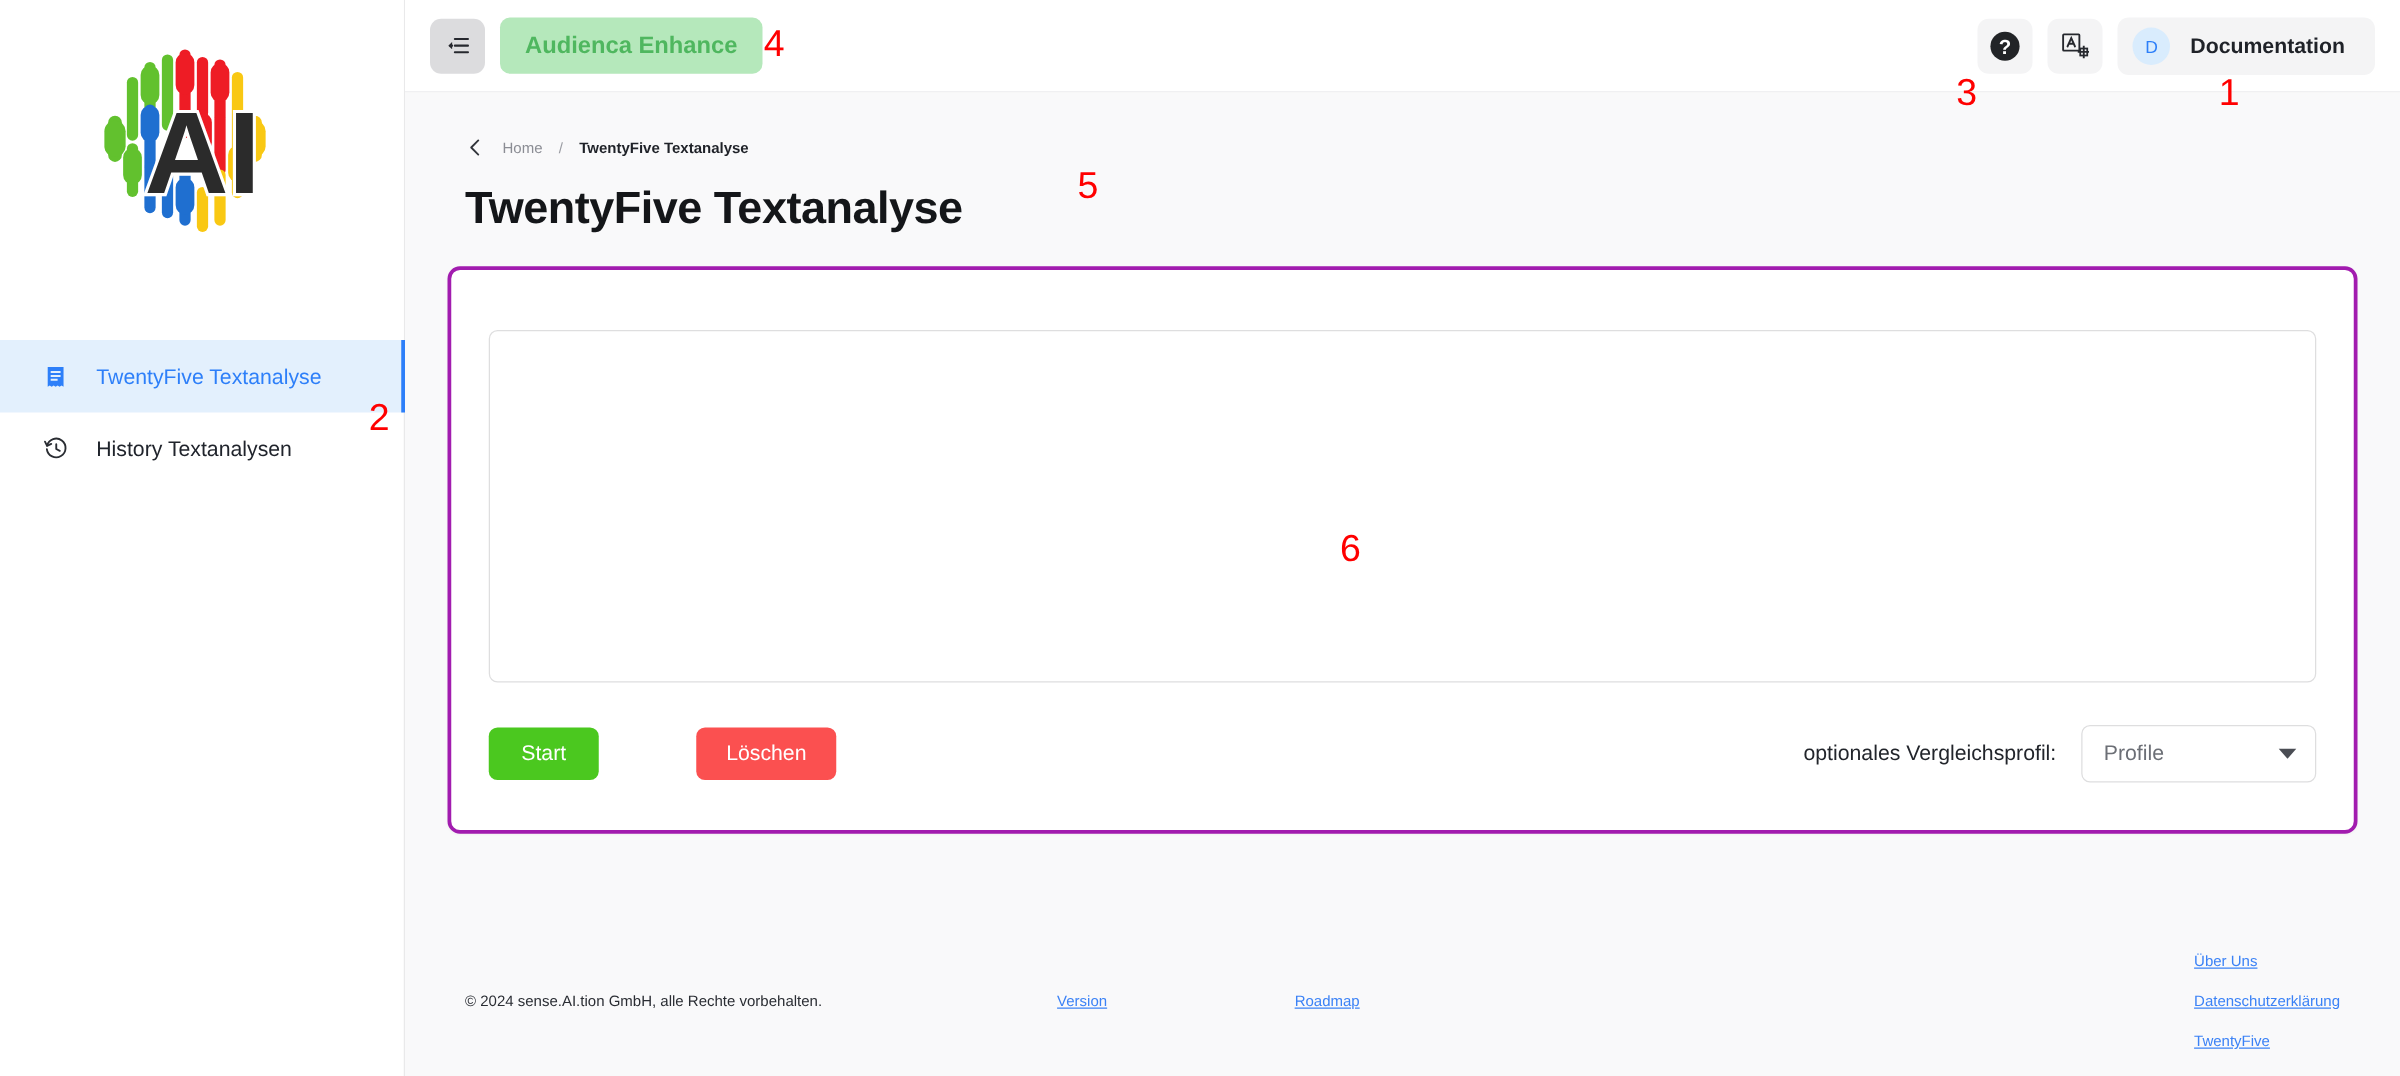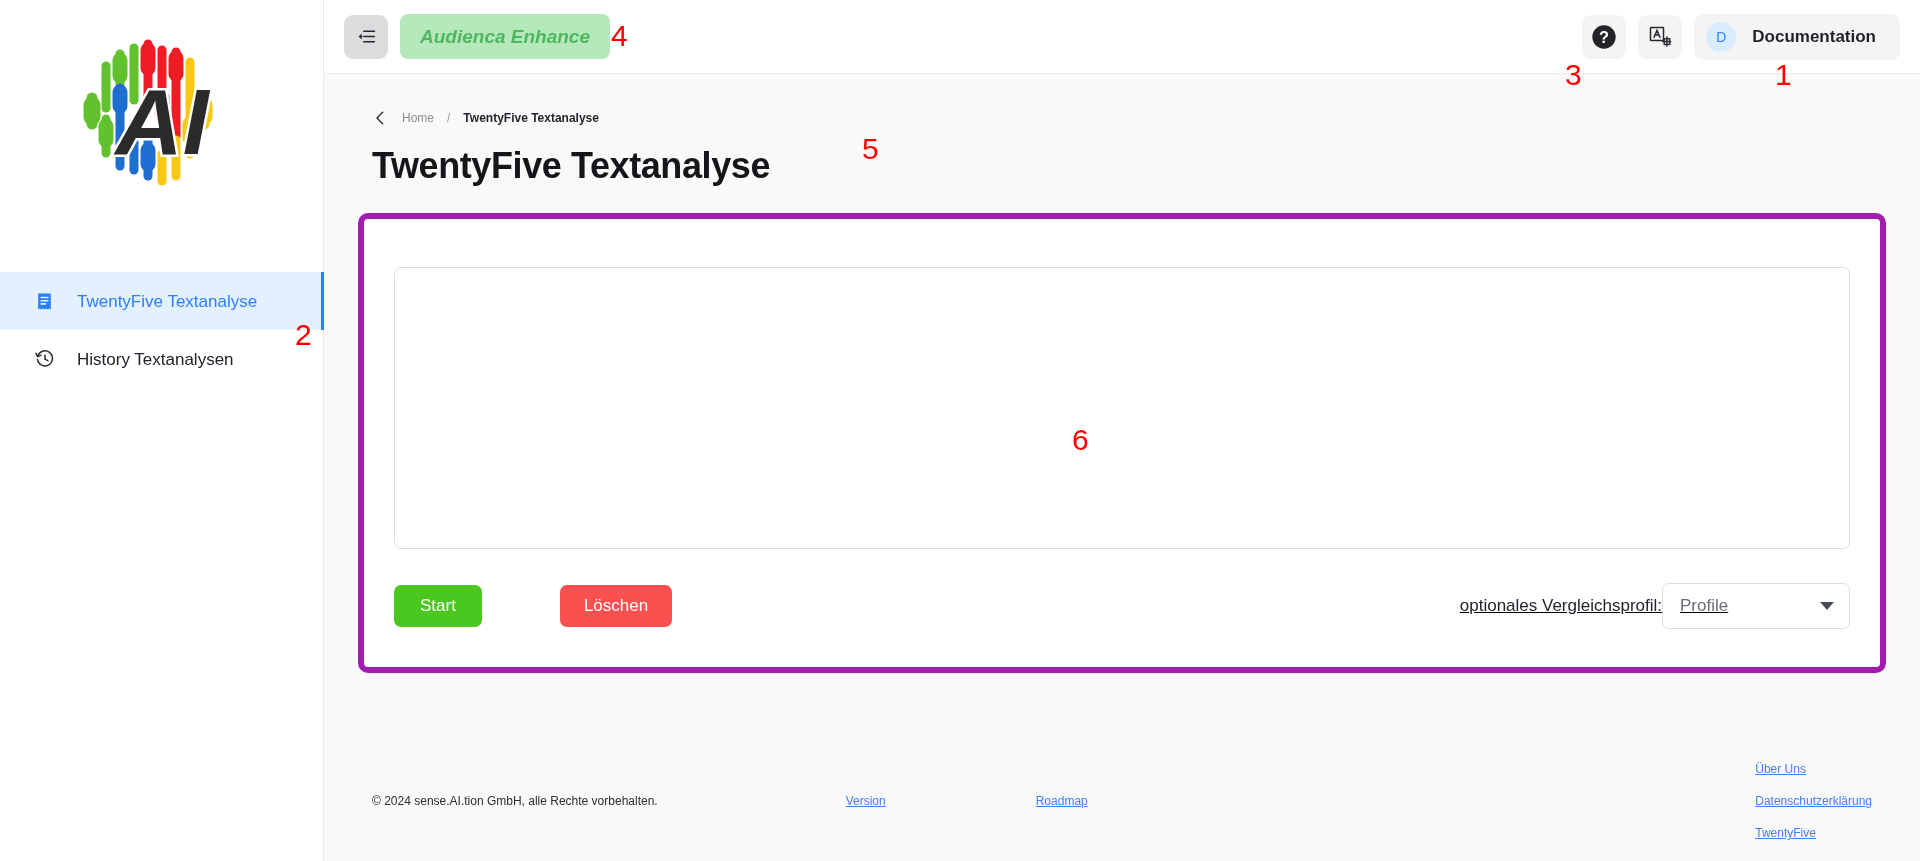--- a/index.html
+++ b/index.html
@@ -29,21 +29,20 @@
     flex-direction: column;
     position: relative;
     z-index: 4;
   }
   .logo-wrap {
     height: 272px;
     display: flex;
     align-items: center;
     justify-content: center;
     background: #ffffff;
-    font-style: italic;
   }
   .logo-svg { width: 200px; height: 200px; display: block; }
 
   .nav { display: flex; flex-direction: column; }
   .nav-item {
     height: 58px;
     display: flex;
     align-items: center;
     padding-left: 34px;
     gap: 22px;
@@ -108,21 +107,20 @@
     height: 45px;
     border-radius: 8px;
     background: #b5e8bb;
     color: #4fb75f;
     display: flex; align-items: center;
     padding: 0 20px;
     font-size: 19px;
     font-weight: 600;
     cursor: pointer;
     flex-shrink: 0;
-    font-style: italic;
   }
   .spacer { flex: 1; }
   .user-pill {
     height: 46px;
     border-radius: 9px;
     background: #f4f4f5;
     display: flex;
     align-items: center;
     gap: 16px;
     padding: 0 24px 0 12px;
@@ -173,21 +171,21 @@
     font-size: 36px;
     font-weight: 700;
     color: #141619;
     letter-spacing: -0.4px;
     line-height: 1.2;
   }
 
   .card {
     margin: 26px 8px 0 8px;
     background: #ffffff;
-    border: 6px solid #a21caf;
+    border: 3px solid #a21caf;
     border-radius: 10px;
     padding: 48px 30px 38px 30px;
     box-shadow: 0 1px 2px rgba(16,18,22,0.03);
   }
   .text-area {
     width: 100%;
     height: 282px;
     border: 1px solid #dededf;
     border-radius: 7px;
     background: #ffffff;
@@ -215,21 +213,21 @@
     height: 42px;
     padding: 0 26px;
     line-height: 42px;
   }
   .btn-start { background: #4bc81f; }
   .btn-clear { background: #fb5050; padding: 0 24px; }
   .opt-wrap {
     margin-left: auto;
     display: flex;
     align-items: center;
-    text-decoration: underline;
+    gap: 20px;
   }
   .opt-label {
     font-size: 17px;
     color: #22252b;
     white-space: nowrap;
   }
   .select {
     width: 188px;
     height: 46px;
     border: 1px solid #dededf;

